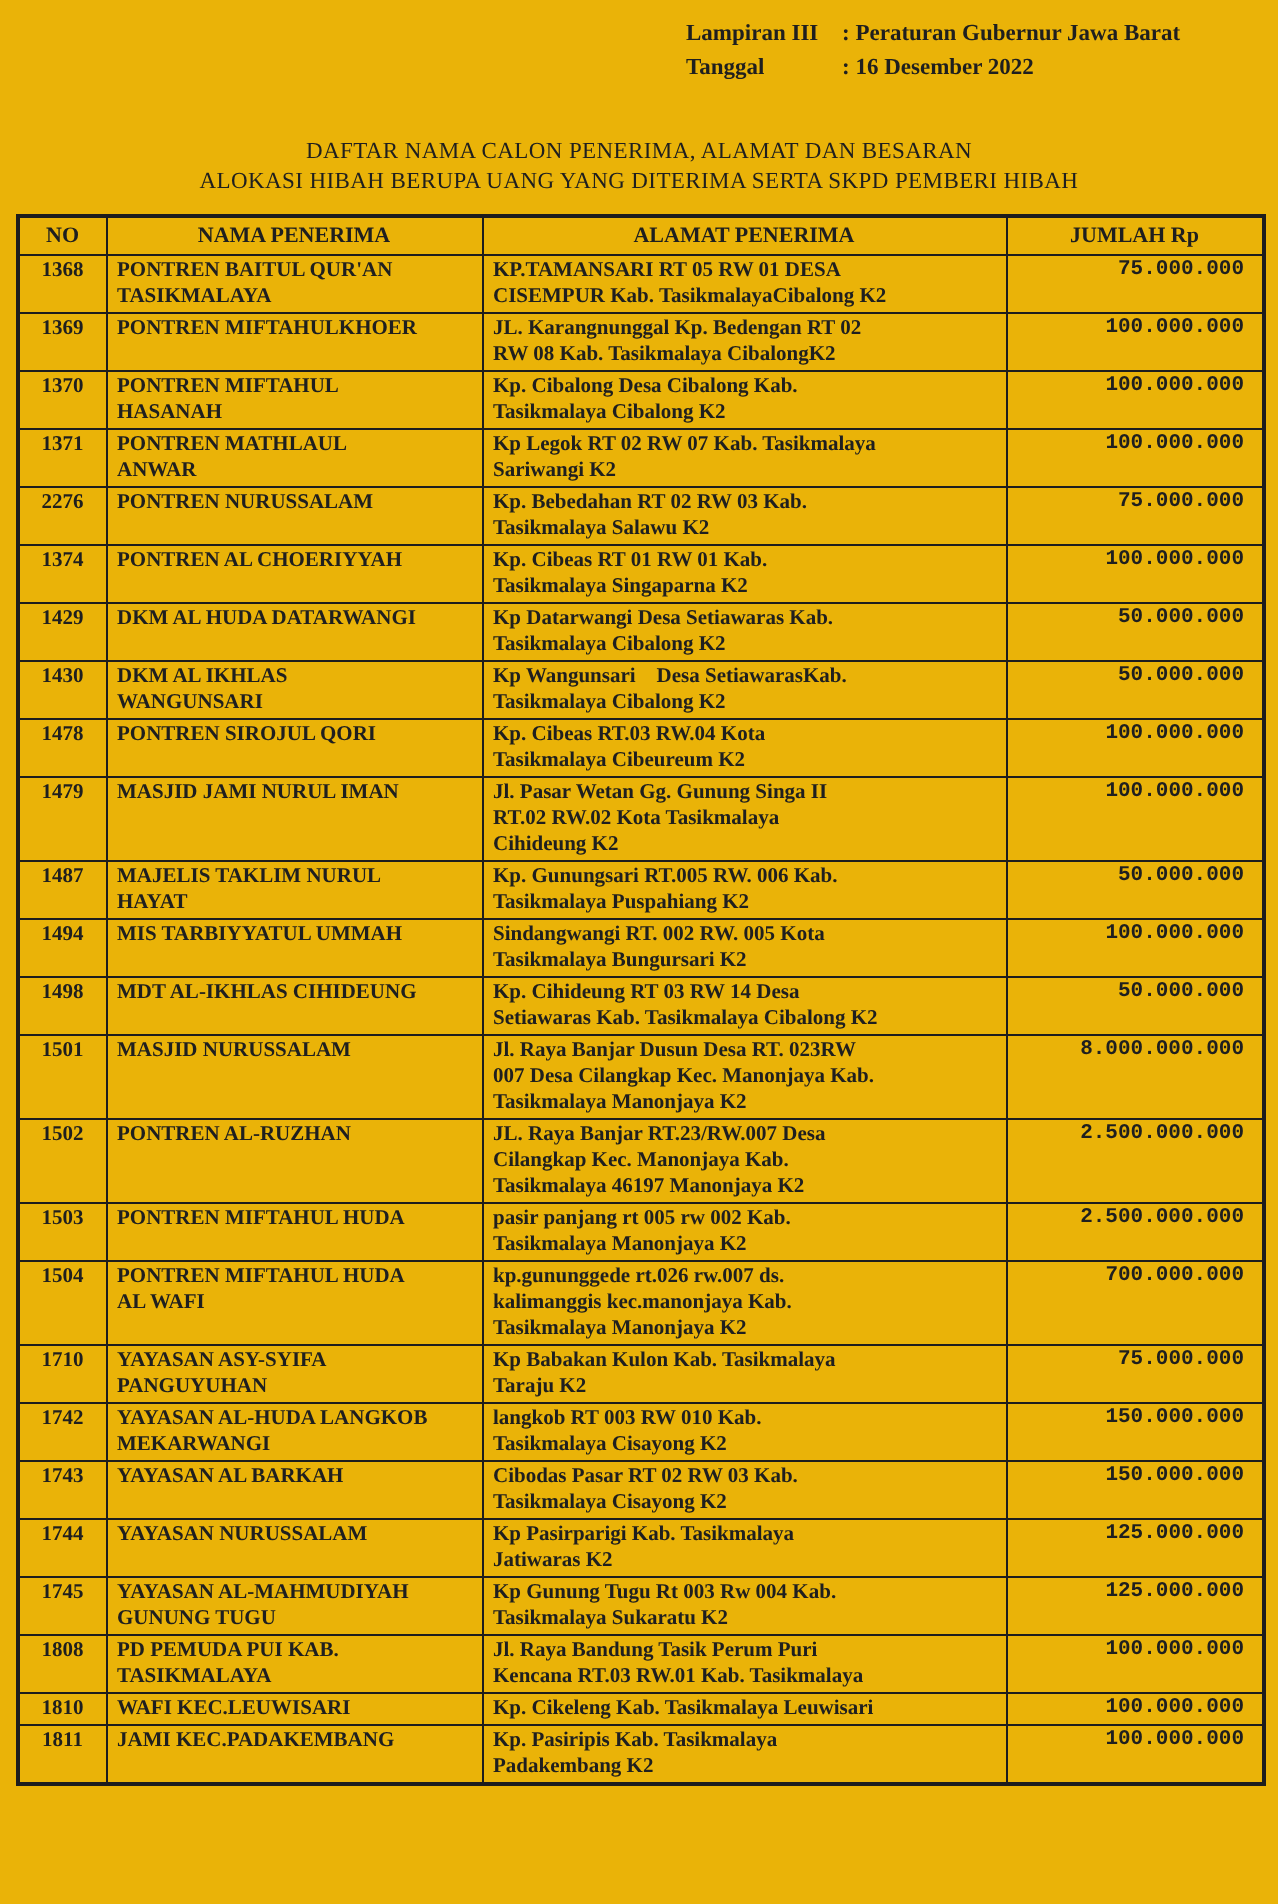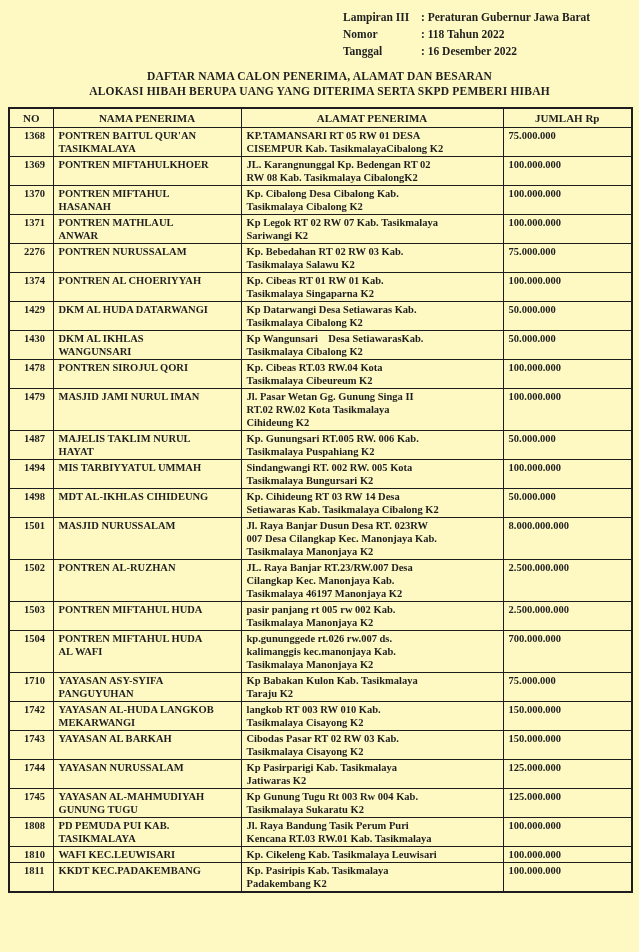--- a/index.html
+++ b/index.html
@@ -6,21 +6,21 @@
   html,body { width:639px; background:#ffffff; }
   body {
     font-family:"Liberation Serif","DejaVu Serif",serif;
     color:#1f1f1f;
     -webkit-font-smoothing:antialiased;
   }
   .page {
     position:relative;
     width:639px;
     height:952px;
-    background:#fef9c3;
+    background:#eab308;
     overflow:hidden;
   }
 
   
   .lampiran {
     position:absolute;
     left:343px;
     top:9px;
     font-size:11.5px;
     font-weight:bold;
@@ -31,21 +31,21 @@
   .lampiran .hlabel { width:78px; flex:0 0 78px; }
   .lampiran .hvalue { }
 
   
   .doc-title {
     position:absolute;
     top:69px;
     left:0;
     width:639px;
     text-align:center;
-    font-weight:bold;
+    font-weight:normal;
     font-size:11.5px;
     line-height:15px;
     letter-spacing:0.2px;
   }
 
   
   table.recipients {
     position:absolute;
     top:107px;
     left:8px;
@@ -67,38 +67,34 @@
   }
   td {
     border:1px solid #1d1d1d;
     font-size:10.5px;
     font-weight:bold;
     vertical-align:top;
     padding:1px 5px;
     line-height:13px;
     white-space:pre-wrap;
   }
-  td.c-no { text-align:left; padding:1px 14px; }
+  td.c-no { text-align:center; padding:1px 2px; }
   td.c-nama { }
   td.c-alamat { }
-  td.c-jumlah { padding-right:9px; }
+  td.c-jumlah { text-align:right; padding-right:9px;font-family:Liberation Mono, monospace; }
 </style>
 </head>
 <body>
 
 <div class="page">
 
   <div class="lampiran">
     <div class="hrow">
       <span class="hlabel">Lampiran III</span>
       <span class="hvalue">: Peraturan Gubernur Jawa Barat</span>
-    </div>
-    <div class="hrow">
-      <span class="hlabel">Nomor</span>
-      <span class="hvalue">: 118 Tahun 2022</span>
     </div>
     <div class="hrow">
       <span class="hlabel">Tanggal</span>
       <span class="hvalue">: 16 Desember 2022</span>
     </div>
   </div>
 
   <div class="doc-title">
     <div>DAFTAR NAMA CALON PENERIMA, ALAMAT DAN BESARAN</div>
     <div>ALOKASI HIBAH BERUPA UANG YANG DITERIMA SERTA SKPD PEMBERI HIBAH</div>
@@ -296,21 +292,21 @@
     <td class="c-jumlah">100.000.000</td>
   </tr>
         <tr>
     <td class="c-no">1810</td>
     <td class="c-nama">WAFI KEC.LEUWISARI</td>
     <td class="c-alamat">Kp. Cikeleng Kab. Tasikmalaya Leuwisari</td>
     <td class="c-jumlah">100.000.000</td>
   </tr>
         <tr>
     <td class="c-no">1811</td>
-    <td class="c-nama">KKDT KEC.PADAKEMBANG</td>
+    <td class="c-nama">JAMI KEC.PADAKEMBANG</td>
     <td class="c-alamat">Kp. Pasiripis Kab. Tasikmalaya
 Padakembang K2</td>
     <td class="c-jumlah">100.000.000</td>
   </tr>
       </tbody>
   </table>
 
 </div>
 
 </body></html>

